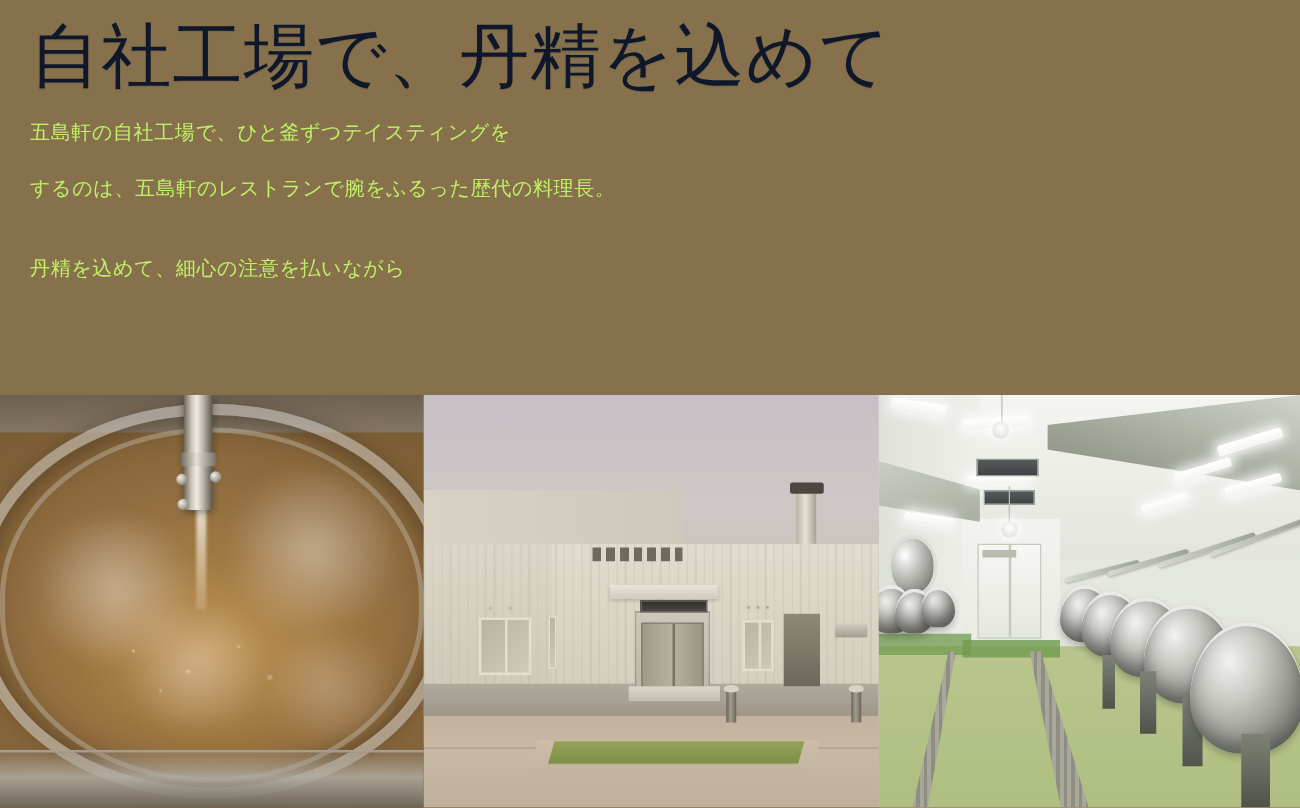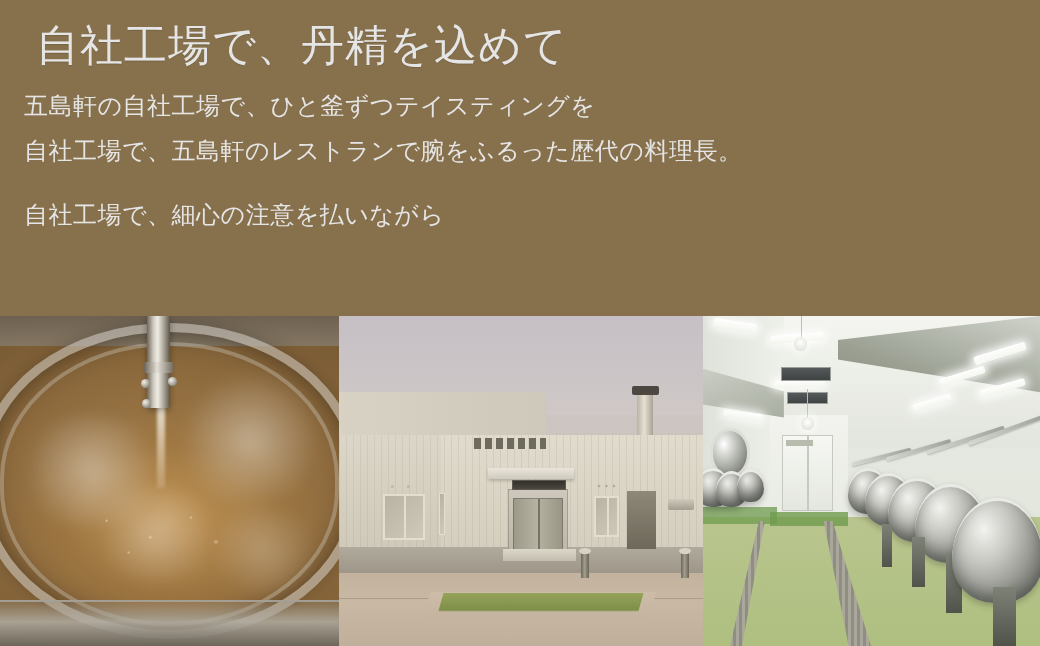--- a/index.html
+++ b/index.html
@@ -10,30 +10,29 @@
     font-family:"Liberation Serif","DejaVu Serif",serif;
   }
   .page { position:relative; width:1040px; height:646px; background:#87714d; }
 
   
   .text-band {
     position:absolute; left:0; top:0; width:1040px; height:316px;
     background:#87714d; padding:20px 0 0 24px;
   }
   .page-title {
-    color:#e5e5e5; font-size:43px; line-height:52px;
+    color:#0f172a; font-size:56px; line-height:52px;
     font-weight:400; letter-spacing:1px; white-space:nowrap;
     text-shadow:0 1px 1px rgba(0,0,0,.12);
-    margin-left:12px;
   }
   .body-copy { margin-top:12px; }
   .para { margin-bottom:19px; }
   .para:last-child { margin-bottom:0; }
   .line {
-    color:#e5e5e5; font-size:24px; line-height:45px;
+    color:#bef264; font-size:16px; line-height:45px;
     letter-spacing:.5px; white-space:nowrap;
   }
 
   
   .photo-strip {
     position:absolute; left:0; top:316px; width:1040px; height:330px;
     display:flex;
   }
   .photo { position:relative; overflow:hidden; height:330px; }
   .photo-kettle   { width:339px; }
@@ -391,25 +390,25 @@
 <div class="page">
 
   <div class="text-band">
 
     <h1 class="page-title">自社工場で、丹精を込めて</h1>
 
     <div class="body-copy">
 
       <div class="para">
         <div class="line">五島軒の自社工場で、ひと釜ずつテイスティングを</div>
-        <div class="line">自社工場で、五島軒のレストランで腕をふるった歴代の料理長。</div>
+        <div class="line">するのは、五島軒のレストランで腕をふるった歴代の料理長。</div>
       </div>
 
       <div class="para">
-        <div class="line">自社工場で、細心の注意を払いながら</div>
+        <div class="line">丹精を込めて、細心の注意を払いながら</div>
       </div>
 
     </div>
   </div>
 
   <div class="photo-strip">
 
     <div class="photo photo-kettle">
       <div class="k-top-band"></div>
       <div class="k-rim-outer"></div>

